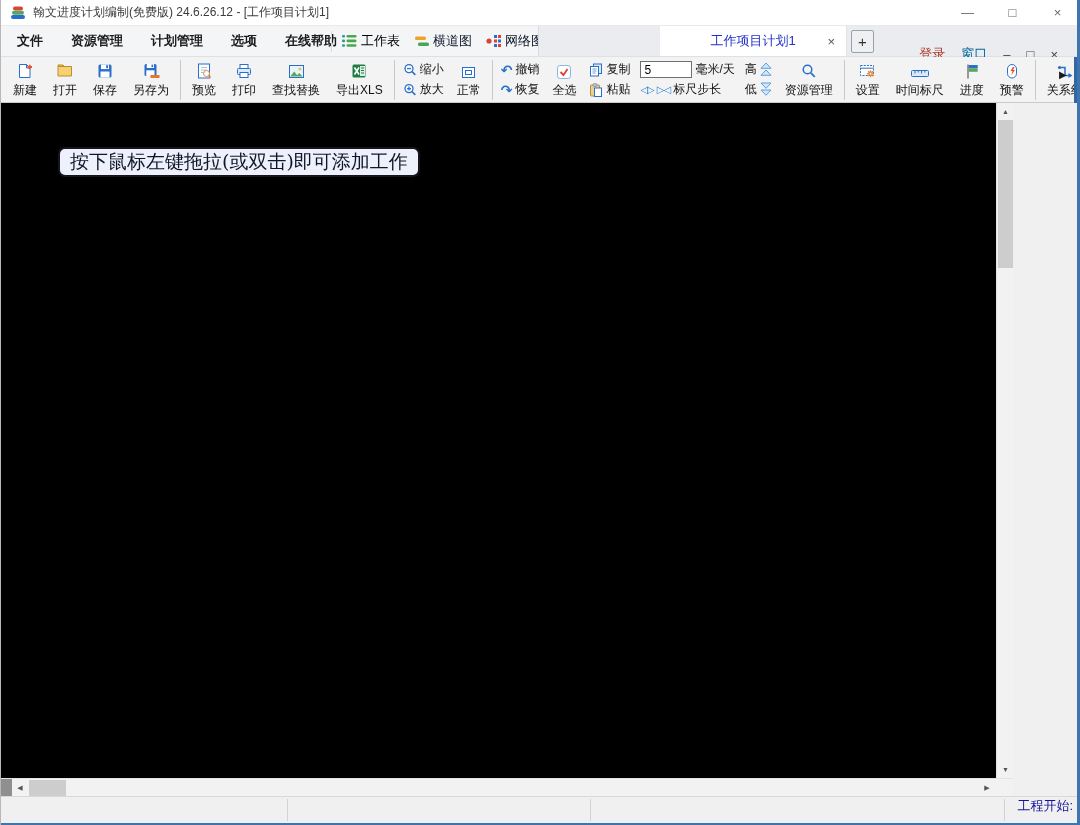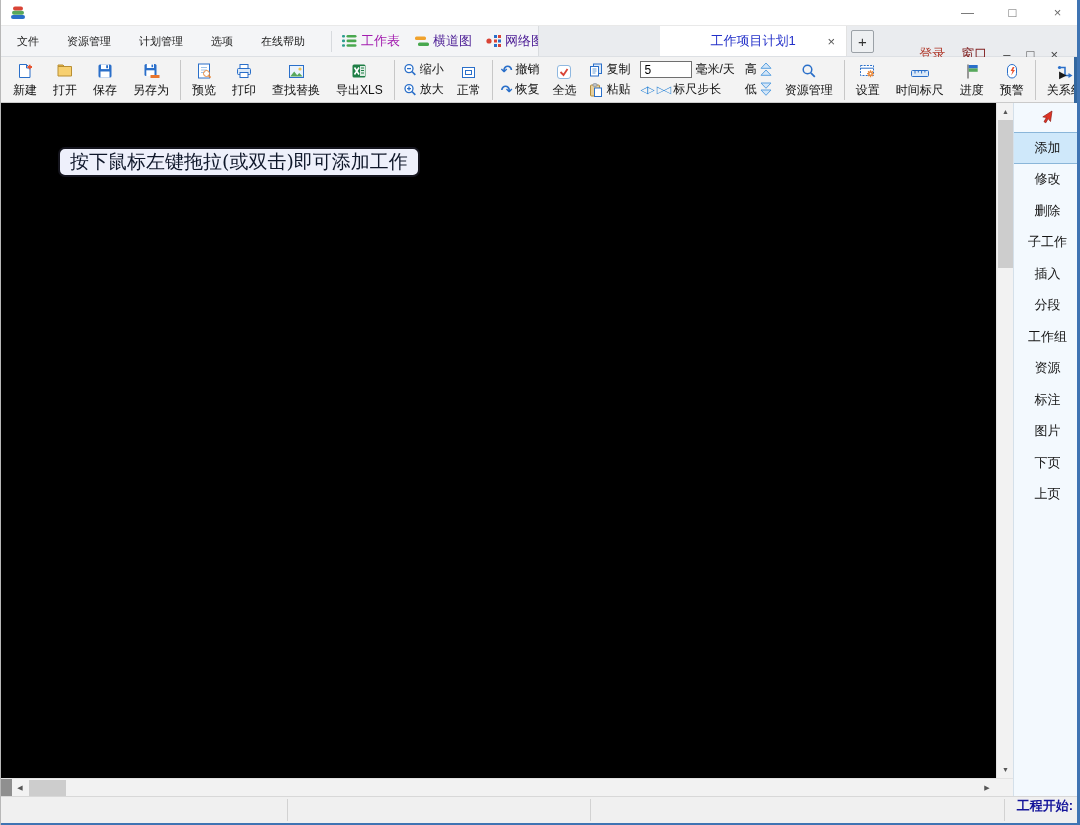--- a/index.html
+++ b/index.html
@@ -13,38 +13,38 @@
               border-bottom:1px solid #e9e9e9; display:flex; align-items:center; padding-left:9px; gap:7px; }
   .titlebar .title { font-size:12px; color:#3c3c3c; }
   .title-controls { margin-left:auto; display:flex; height:100%; }
   .title-controls .tc { width:45px; height:100%; display:flex; align-items:center; justify-content:center;
                         color:#6a6a6a; font-size:13px; }
 
   
   .menurow { position:absolute; left:0; top:26px; width:100%; height:31px; background:#f4f5f7;
              border-bottom:1px solid #dde0e4; }
   .menus { position:absolute; left:2px; top:0; height:100%; display:flex; align-items:center; }
-  .menu-item { padding:0 14px; font-size:11px; color:#1c1c1c; height:100%; display:flex; align-items:center; }
+  .menu-item { padding:0 14px; font-size:13px; color:#1c1c1c; height:100%; display:flex; align-items:center;font-weight:bold; }
   .menudiv { position:absolute; left:330px; top:5px; height:21px; width:1px; background:#d7dade; }
   .viewbtns { position:absolute; left:336px; top:0; height:100%; display:flex; align-items:center; gap:4px; }
   .viewbtn { display:flex; align-items:center; gap:4px; padding:0 5px; font-size:13px; height:100%; }
-  .viewbtn .vlabel-dark { color:#a21caf; }
-  .viewbtn .vlabel-blue { color:#4c1d95; }
+  .viewbtn .vlabel-dark { color:#000000; }
+  .viewbtn .vlabel-blue { color:#0f172a; }
   .vchevron { color:#8a8a8a; font-size:11px; padding:0 4px; }
   .tabstrip { position:absolute; left:537px; right:0; top:0; bottom:0; background:#eaecef; border-left:1px solid #d9dcdf; }
   .tab { position:absolute; left:121px; top:0; width:187px; height:100%; background:#ffffff;
          border-right:1px solid #e2e2e2; display:flex; align-items:center; justify-content:center; }
   .tab .tab-label { font-size:13px; color:#2330c9; }
   .tab .tab-close { position:absolute; right:11px; top:50%; transform:translateY(-50%); color:#555; font-size:13px; }
   .plus-btn { position:absolute; left:312px; top:4px; width:23px; height:23px; background:#eef0f2;
               border:1px solid #9ba1a7; border-radius:2px; display:flex; align-items:center; justify-content:center;
               font-size:15px; color:#333; }
   .tab-right { position:absolute; right:22px; top:0; bottom:0; display:flex; align-items:center; gap:16px;margin-top:26px; }
   .login-link { color:#b0392b; font-size:13px; }
-  .window-menu { color:#7f1d1d; font-size:13px; }
+  .window-menu { color:#0369a1; font-size:13px; }
   .child-ctl { color:#444; font-size:13px; }
 
   
   .toolbar { position:absolute; left:0; top:57px; width:100%; height:46px; background:#f3f3f3;
              border-bottom:1px solid #cacaca; display:flex; align-items:center; padding-left:4px; overflow:hidden; }
   .tb-big { display:flex; flex-direction:column; align-items:center; justify-content:flex-end; gap:2px;
             padding:2px 8px; font-size:12px; color:#111; white-space:nowrap; }
   .tb-big .ticon { height:19px; display:flex; align-items:flex-end; }
   .sep { width:1px; height:40px; background:#c7c7c7; margin:0 3px; flex:0 0 1px; }
   .tb-col { display:flex; flex-direction:column; justify-content:center; padding:0 5px; white-space:nowrap; }
@@ -80,40 +80,41 @@
   .h-corner-dark { position:absolute; left:0; top:0; width:11px; height:18px; background:#8f8f8f; }
   .harrow { position:absolute; top:0; width:16px; height:18px; display:flex; align-items:center; justify-content:center;
             color:#565656; font-size:7px; }
   .hthumb { position:absolute; left:28px; top:1px; width:37px; height:16px; background:#cdcdcd; }
 
   
   .statusbar { position:absolute; left:0; top:796px; width:100%; height:27px; background:#f0f0f0;
                border-top:1px solid #d8d8d8; }
   .sdiv { position:absolute; top:2px; bottom:2px; width:1px; background:#d2d2d2; }
   .status-right { position:absolute; right:7px; top:0; bottom:8px; display:flex; align-items:center;
-                  font-weight:bold; color:#14149a; font-size:13px; }
+                  font-weight:normal; color:#14149a; font-size:13px; }
 
   .win-right-border { position:absolute; right:0; top:0; width:3px; height:100%; background:#3f74b3; z-index:60; }
   .win-bottom-border { position:absolute; left:0; bottom:0; width:100%; height:2px; background:#3f74b3; z-index:60; }
 
   svg { display:block; }
 </style>
 </head>
 <body>
 
 <div id="window">
 
   <div class="titlebar">
     <span>
       <svg width="16" height="16" viewBox="0 0 16 16">
         <rect x="3" y="1.5" width="10" height="4" rx="2" fill="#d94436"></rect>
         <rect x="2" y="5.8" width="12" height="4" rx="2" fill="#57a85c"></rect>
         <rect x="1" y="10.1" width="14" height="4" rx="2" fill="#2a6fc9"></rect>
       </svg>
     </span>
+    <span class="title">翰文进度计划编制(免费版) 24.6.26.12 - [工作项目计划1]</span>
     <div class="title-controls">
       <span class="tc">—</span>
       <span class="tc">□</span>
       <span class="tc">×</span>
     </div>
   </div>
 
   <div class="menurow">
     <div class="menus">
       <span class="menu-item">文件</span>
@@ -456,41 +457,20 @@
   <div class="canvas">
     <div class="hint">按下鼠标左键拖拉(或双击)即可添加工作</div>
   </div>
 
   <div class="vscroll">
     <span class="varrow" style="top:0">▲</span>
     <div class="vthumb"></div>
     <span class="varrow" style="bottom:0">▼</span>
   </div>
 
-  <div class="sidepanel">
-    <div class="pointer-row">
-      <span>
-        <svg width="17" height="17" viewBox="0 0 17 17">
-            <path d="M13 2L11.5 12.5 9.2 9.6 6.8 13.8 5 12.7l2.4-4.2-3.6-.6z" fill="#e03224" stroke="#8c1d14" stroke-width="0.7"></path>
-          </svg>
-      </span>
-    </div>
-    <div class="sp-item selected">添加</div>
-    <div class="sp-item">修改</div>
-    <div class="sp-item">删除</div>
-    <div class="sp-item">子工作</div>
-    <div class="sp-item">插入</div>
-    <div class="sp-item">分段</div>
-    <div class="sp-item">工作组</div>
-    <div class="sp-item">资源</div>
-    <div class="sp-item">标注</div>
-    <div class="sp-item">图片</div>
-    <div class="sp-item">下页</div>
-    <div class="sp-item">上页</div>
-  </div>
 
   <div class="hscroll">
     <div class="h-corner-dark"></div>
     <span class="harrow" style="left:11px">◀</span>
     <div class="hthumb"></div>
     <span class="harrow" style="left:978px">▶</span>
   </div>
 
   <div class="statusbar">
     <div class="sdiv" style="left:286px"></div>

